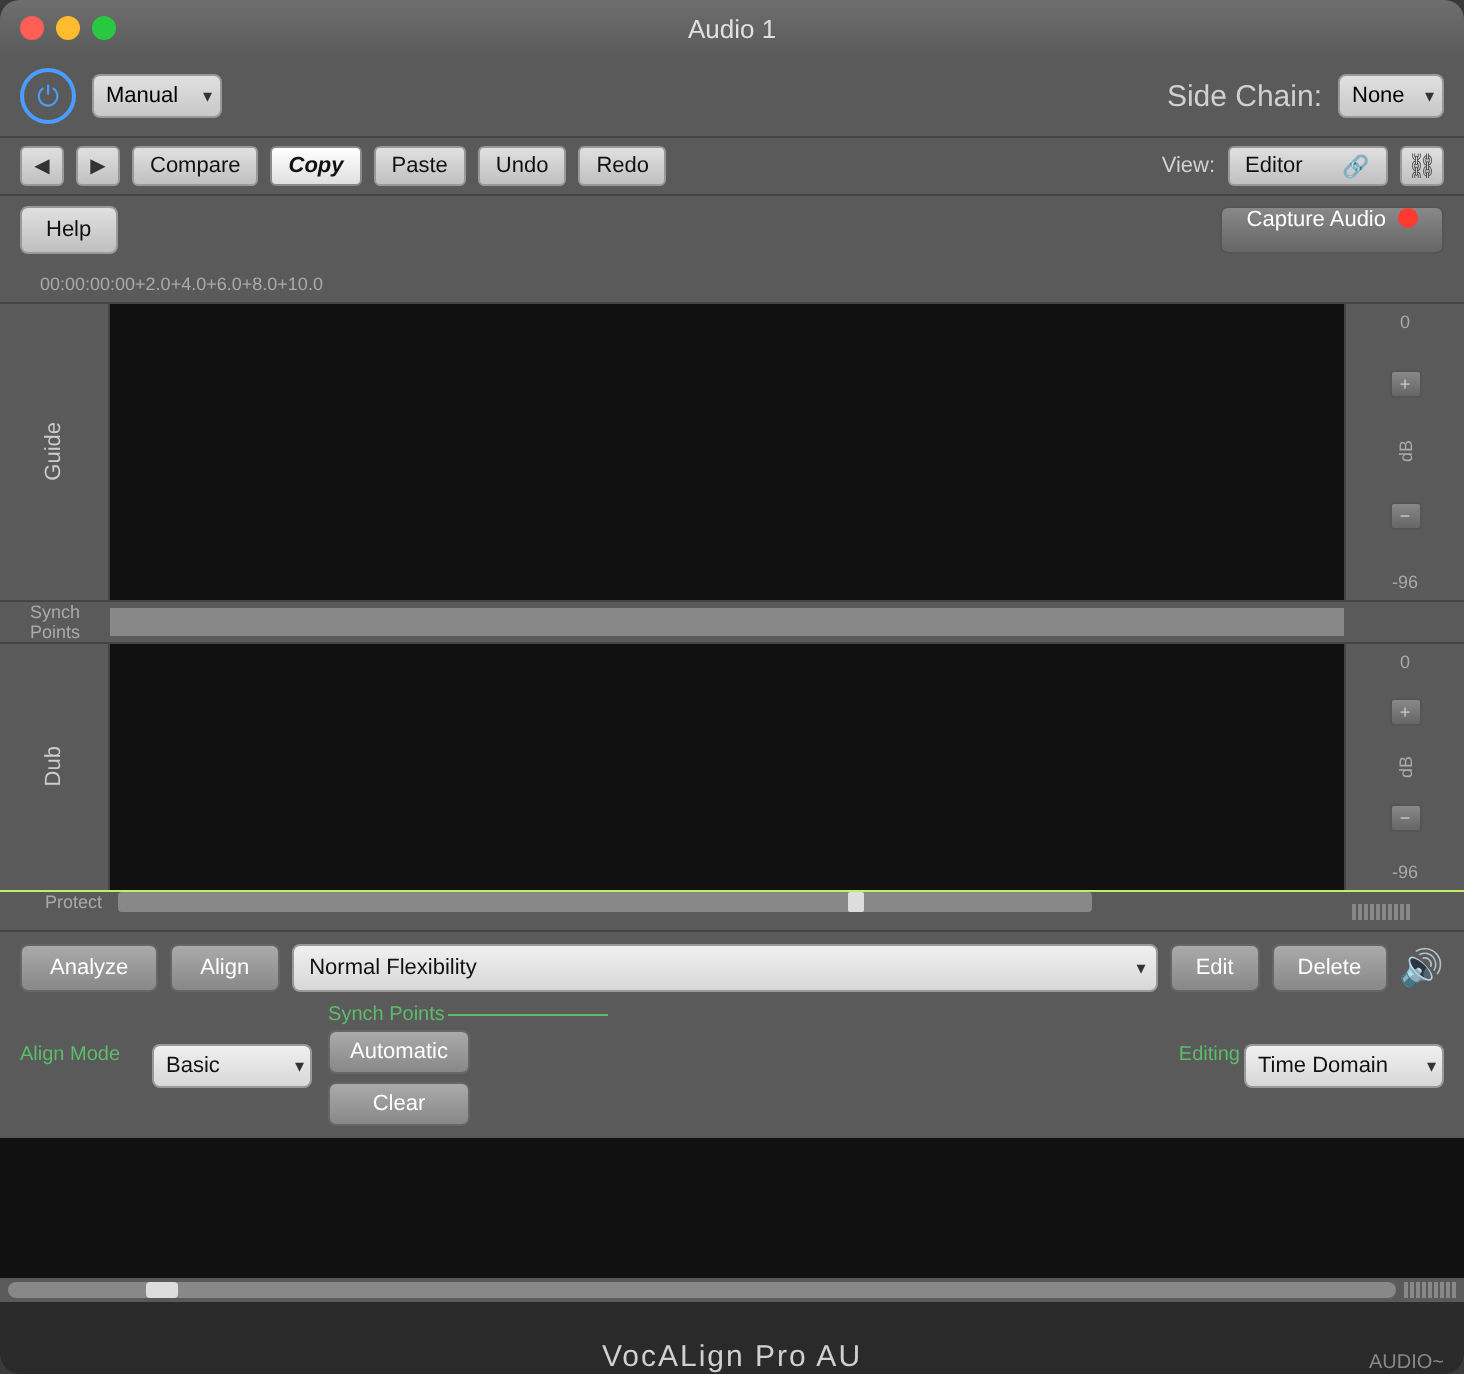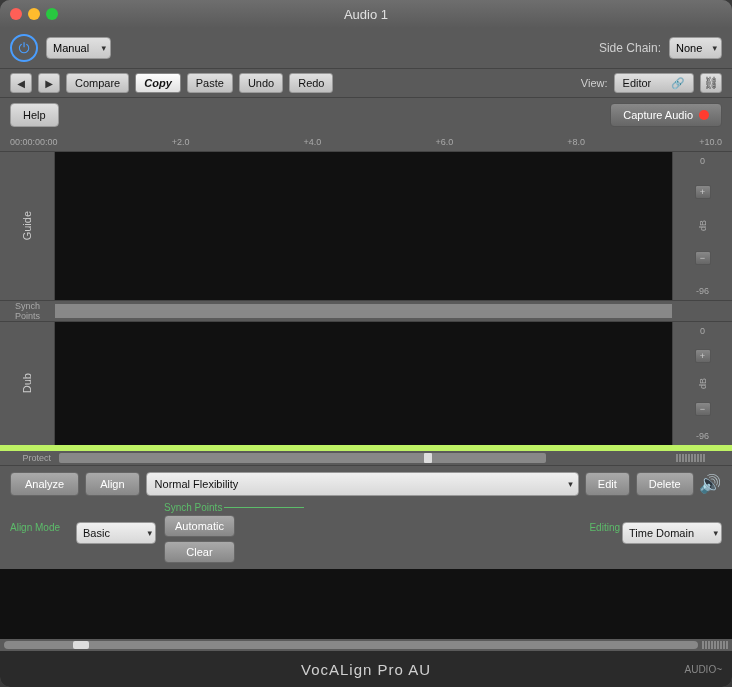--- a/index.html
+++ b/index.html
@@ -16,40 +16,40 @@
     .tl-max { background: #28c840; }
     .title-text { font-size: 13px; color: #e0e0e0; font-weight: 500; }
 
     
     .top-controls { background: #5a5a5a; padding: 6px 10px; display: flex; align-items: center; gap: 8px; flex-shrink: 0; border-bottom: 1px solid #444; }
     .power-btn { width: 28px; height: 28px; border-radius: 50%; background: transparent; border: 2px solid #4a9eff; display: flex; align-items: center; justify-content: center; cursor: pointer; }
     .power-icon { color: #4a9eff; font-size: 14px; }
     .dropdown-wrapper { position: relative; display: inline-block; }
     .dropdown-wrapper::after { content: '▾'; position: absolute; right: 5px; top: 50%; transform: translateY(-50%); color: #333; pointer-events: none; font-size: 9px; }
     select { height: 22px; background: linear-gradient(180deg, #e0e0e0 0%, #c8c8c8 100%); border: 1px solid #999; border-radius: 4px; color: #000; font-size: 11px; padding: 0 20px 0 6px; appearance: none; cursor: pointer; }
-    .side-chain-label { color: #d0d0d0; font-size: 12px; margin-left: auto; }
+    .side-chain-label { color: #d0d0d0; font-size: 15px; margin-left: auto; }
     .side-chain-select { height: 22px; background: linear-gradient(180deg, #e0e0e0 0%, #c8c8c8 100%); border: 1px solid #999; border-radius: 4px; color: #000; font-size: 11px; padding: 0 18px 0 6px; appearance: none; cursor: pointer; }
 
     
     .toolbar { background: #5a5a5a; padding: 4px 10px; display: flex; align-items: center; gap: 6px; flex-shrink: 0; border-bottom: 1px solid #444; }
     .nav-btn { width: 22px; height: 20px; background: linear-gradient(180deg, #e0e0e0 0%, #c0c0c0 100%); border: 1px solid #999; border-radius: 3px; display: flex; align-items: center; justify-content: center; cursor: pointer; color: #333; font-size: 10px; }
     .toolbar-btn { height: 20px; background: linear-gradient(180deg, #e0e0e0 0%, #c0c0c0 100%); border: 1px solid #999; border-radius: 3px; padding: 0 8px; cursor: pointer; font-size: 11px; color: #111; }
     .toolbar-btn.active { background: linear-gradient(180deg, #fff 0%, #e0e0e0 100%); font-weight: 600; border-color: #888; font-style: italic; }
     .view-label { color: #d0d0d0; margin-left: auto; font-size: 11px; }
     .view-editor-btn { height: 20px; background: linear-gradient(180deg, #e0e0e0 0%, #c0c0c0 100%); border: 1px solid #999; border-radius: 3px; padding: 0 8px; cursor: pointer; font-size: 11px; color: #111; display: flex; align-items: center; gap: 20px; }
     .link-btn { width: 22px; height: 20px; background: linear-gradient(180deg, #e0e0e0 0%, #c0c0c0 100%); border: 1px solid #999; border-radius: 3px; display: flex; align-items: center; justify-content: center; cursor: pointer; color: #333; font-size: 12px; }
 
     
     .help-row { background: #5a5a5a; padding: 5px 10px; display: flex; align-items: center; justify-content: space-between; flex-shrink: 0; }
     .help-btn { height: 24px; background: linear-gradient(180deg, #e0e0e0 0%, #c0c0c0 100%); border: 1px solid #999; border-radius: 4px; padding: 0 12px; cursor: pointer; font-size: 11px; color: #111; }
-    .capture-btn { height: 24px; background: linear-gradient(180deg, #888 0%, #666 100%); border: 1px solid #555; border-radius: 4px; padding: 0 12px; cursor: pointer; font-size: 11px; color: #fff; display: flex; align-items: center; gap: 6px; }
+    .capture-btn { height: 24px; background: linear-gradient(180deg, #888 0%, #666 100%); border: 1px solid #555; border-radius: 4px; padding: 0 12px; cursor: pointer; font-size: 11px; color: #fff; display: flex; gap: 6px; }
     .record-dot { width: 10px; height: 10px; border-radius: 50%; background: #ff3b30; }
 
     .timeline-ruler { background: #5a5a5a; height: 20px; display: flex; align-items: center; padding: 0 10px; flex-shrink: 0; border-bottom: 1px solid #444; }
-    .ruler-marks { display: flex; width: 100%; justify-content: space-between; color: #aaa; font-size: 9px; }
+    .ruler-marks { display: flex; width: 100%; justify-content: flex-start; color: #aaa; font-size: 9px; margin-left: 10px; }
 
     .guide-area { display: flex; flex: 1; min-height: 120px; }
     .track-label-guide { width: 55px; display: flex; align-items: center; justify-content: center; background: #5a5a5a; border-right: 1px solid #444; flex-shrink: 0; }
     .track-label-text { writing-mode: vertical-rl; transform: rotate(180deg); color: #ccc; font-size: 11px; }
     .waveform-guide { flex: 1; background: #111; position: relative; }
     .db-mark { font-size: 9px; color: #aaa; }
     .db-btn { width: 16px; height: 14px; background: linear-gradient(180deg, #888 0%, #666 100%); border: 1px solid #555; border-radius: 2px; display: flex; align-items: center; justify-content: center; cursor: pointer; color: #ccc; font-size: 9px; margin-bottom: 2px; }
     .db-label { color: #aaa; font-size: 9px; writing-mode: vertical-rl; transform: rotate(180deg); }
 
     
@@ -57,21 +57,21 @@
     .synch-label { width: 55px; font-size: 9px; color: #aaa; text-align: center; flex-shrink: 0; padding: 0 2px; }
     .synch-bar { flex: 1; background: #888; height: 14px; }
     .synch-side { width: 60px; }
 
     
     .dub-area { display: flex; flex: 1; min-height: 100px; }
     .track-label-dub { width: 55px; display: flex; align-items: center; justify-content: center; background: #5a5a5a; border-right: 1px solid #444; flex-shrink: 0; }
     .waveform-dub { flex: 1; background: #111; }
 
     
-    .protect-row { height: 20px; background: #5a5a5a; display: flex; align-items: center; padding: 0; flex-shrink: 0; border-top: 6px solid #bef264; }
+    .protect-row { height: 20px; background: #5a5a5a; display: flex; padding: 0; flex-shrink: 0; border-top: 1px solid #bef264; }
     .protect-label { width: 55px; font-size: 9px; color: #aaa; text-align: right; padding-right: 4px; flex-shrink: 0; }
     .protect-bar-wrapper { flex: 1; padding: 0 4px; }
     .protect-bar { height: 10px; background: #888; border-radius: 2px; width: 80%; position: relative; }
     .protect-thumb { width: 8px; height: 10px; background: #ddd; border-radius: 1px; position: absolute; left: 75%; }
     .protect-side { width: 60px; display: flex; align-items: center; padding: 0 4px; }
     .protect-ticks { display: flex; gap: 1px; }
     .tick { width: 2px; height: 8px; background: #888; }
 
     
     .controls-section { background: #5a5a5a; padding: 6px 10px; flex-shrink: 0; border-top: 1px solid #444; }
@@ -104,21 +104,21 @@
     .editing-wrapper::after { content: '▾'; position: absolute; right: 4px; top: 50%; transform: translateY(-50%); color: #333; pointer-events: none; font-size: 9px; }
 
     
     .bottom-waveform { background: #111; height: 70px; margin: 0; flex-shrink: 0; }
     .bottom-scroll { height: 12px; background: #5a5a5a; display: flex; align-items: center; padding: 0 4px; flex-shrink: 0; }
     .scroll-track { flex: 1; height: 8px; background: #888; border-radius: 4px; position: relative; }
     .scroll-thumb { width: 16px; height: 8px; background: #ddd; border-radius: 2px; position: absolute; left: 10%; }
     .scroll-ticks { display: flex; gap: 1px; align-items: center; margin-left: 4px; }
 
     
-    .footer { background: #2a2a2a; height: 36px; display: flex; align-items: center; justify-content: center; flex-shrink: 0; position: relative; }
+    .footer { background: #2a2a2a; height: 36px; display: flex; align-items: flex-end; justify-content: center; flex-shrink: 0; position: relative; }
     .footer-title { color: #d0d0d0; font-size: 15px; font-weight: 300; letter-spacing: 1px; }
     .footer-logo { position: absolute; right: 10px; font-size: 10px; color: #888; }
 
     
     .waveform-right { display: flex; flex-direction: column; width: 60px; background: #5a5a5a; border-left: 1px solid #444; }
     .waveform-right .db-top { flex: 1; display: flex; flex-direction: column; align-items: center; justify-content: space-between; padding: 4px 2px; }
   </style>
 </head>
 <body>
 

